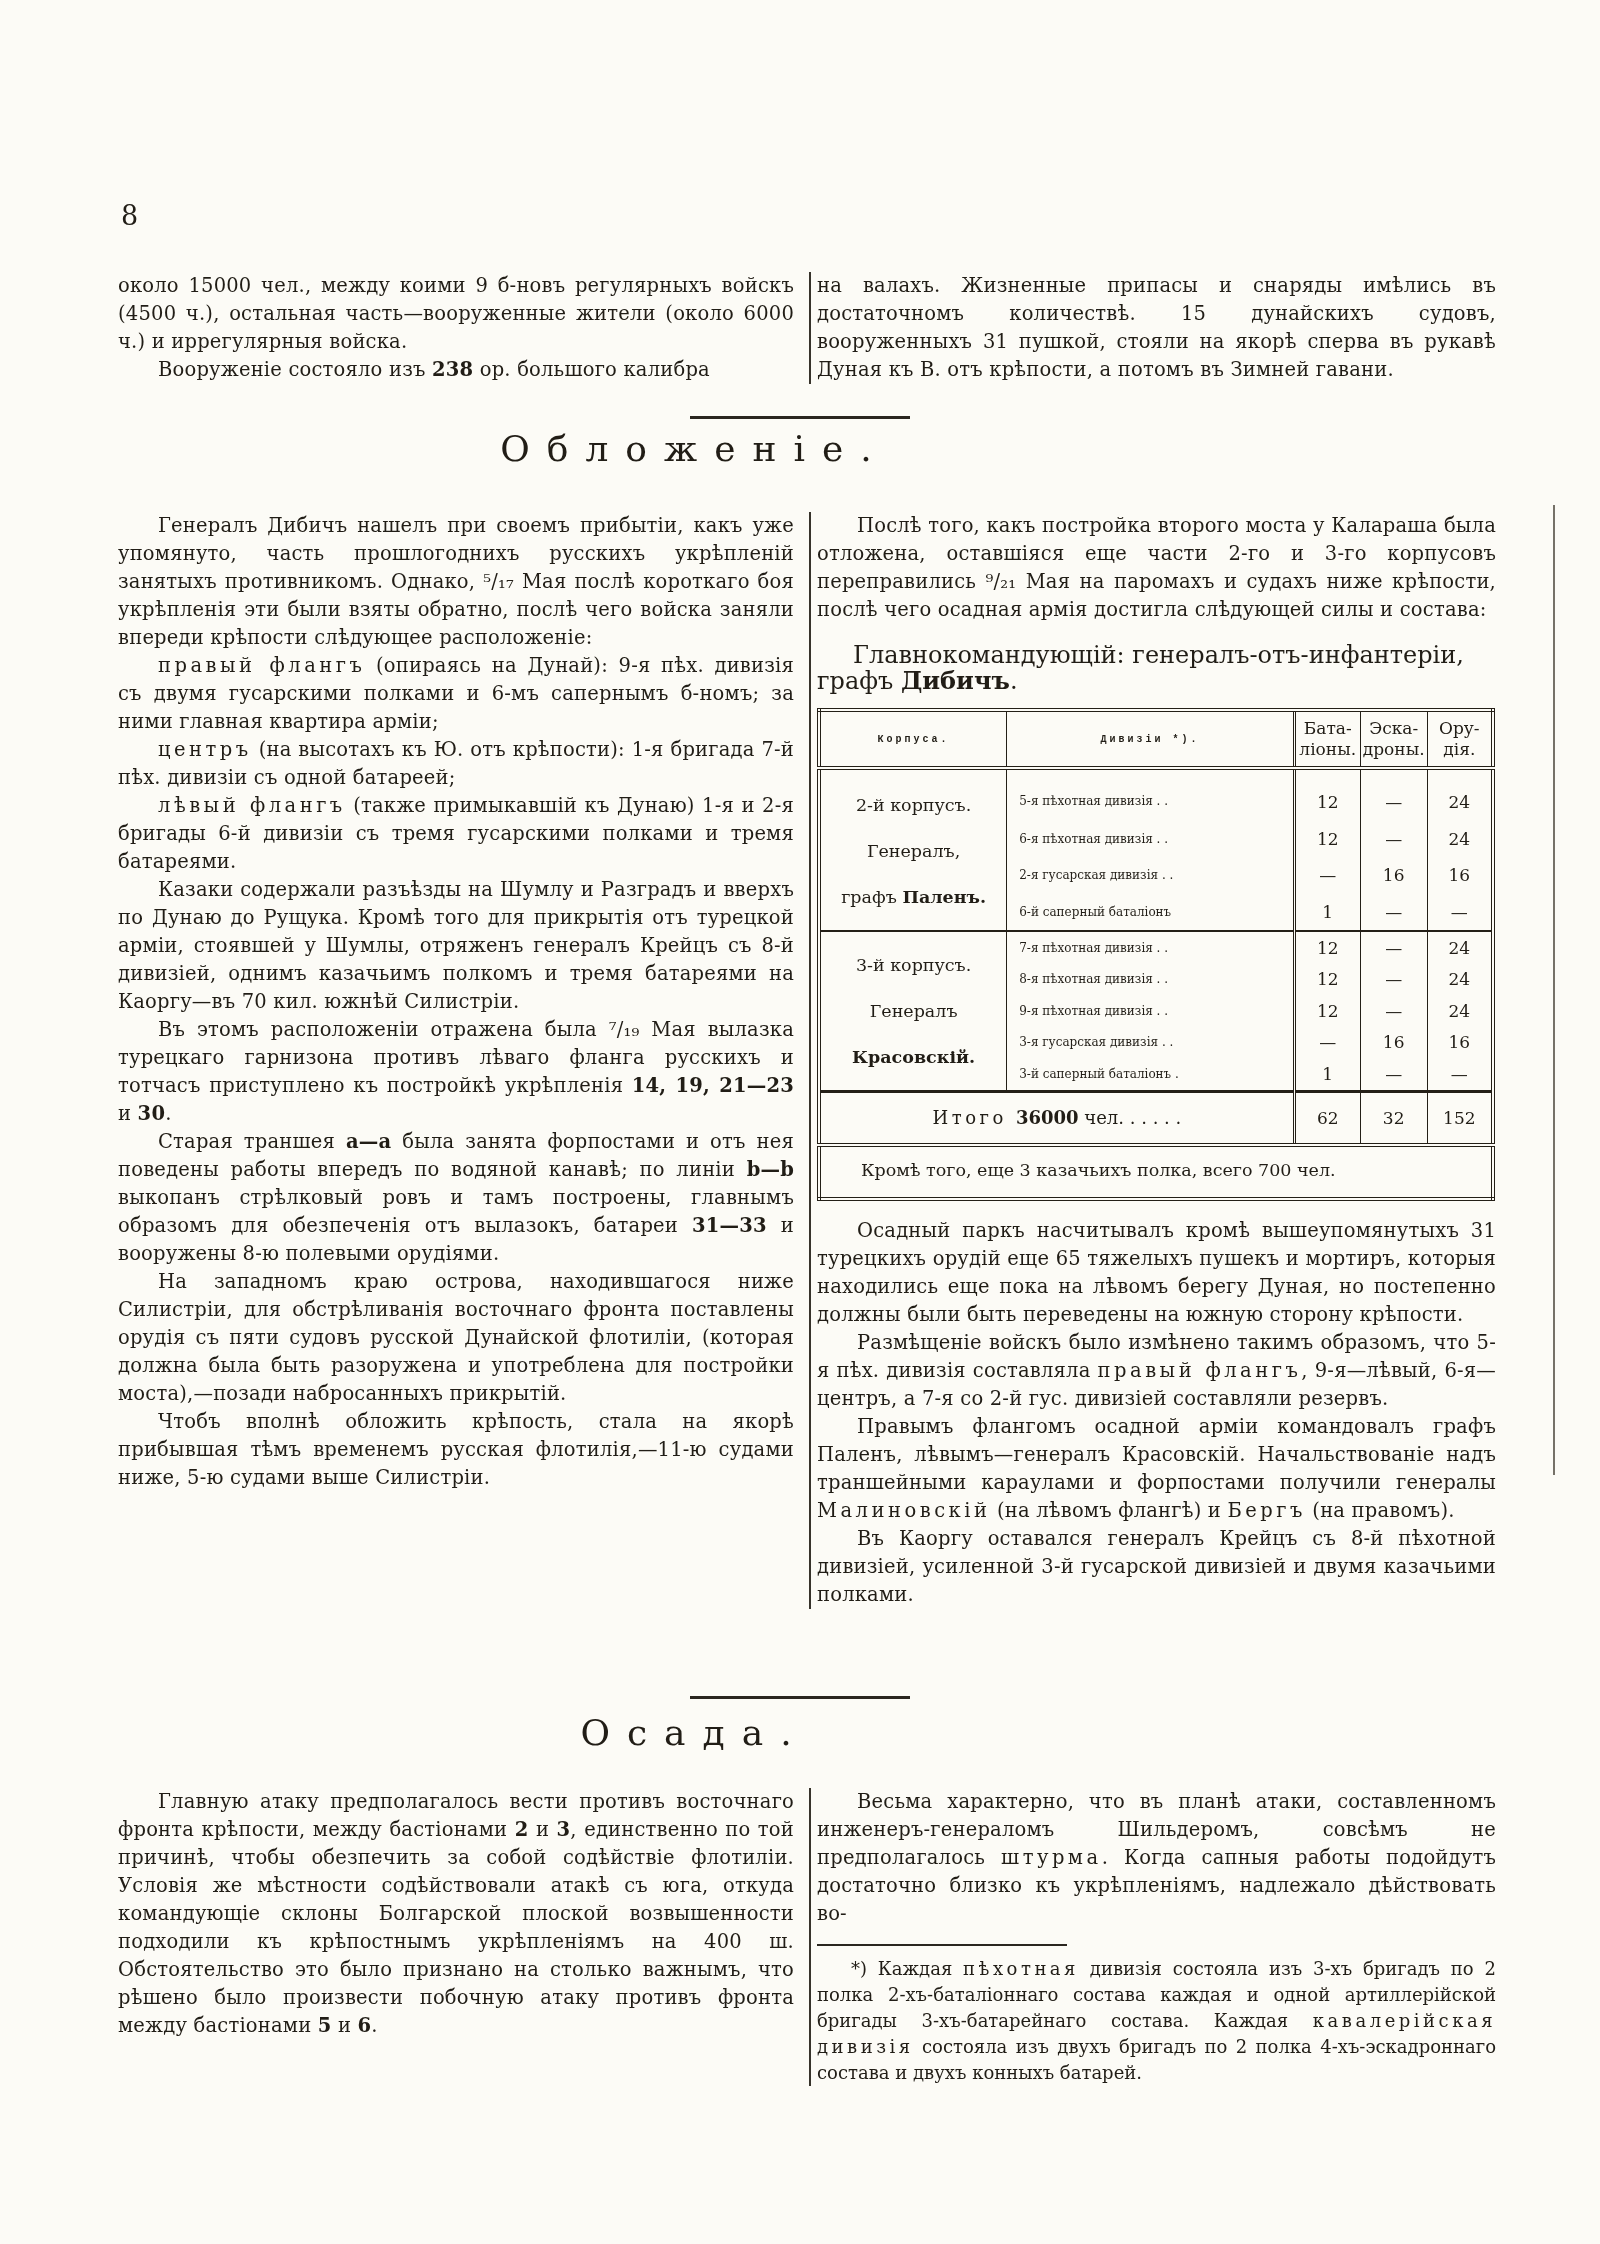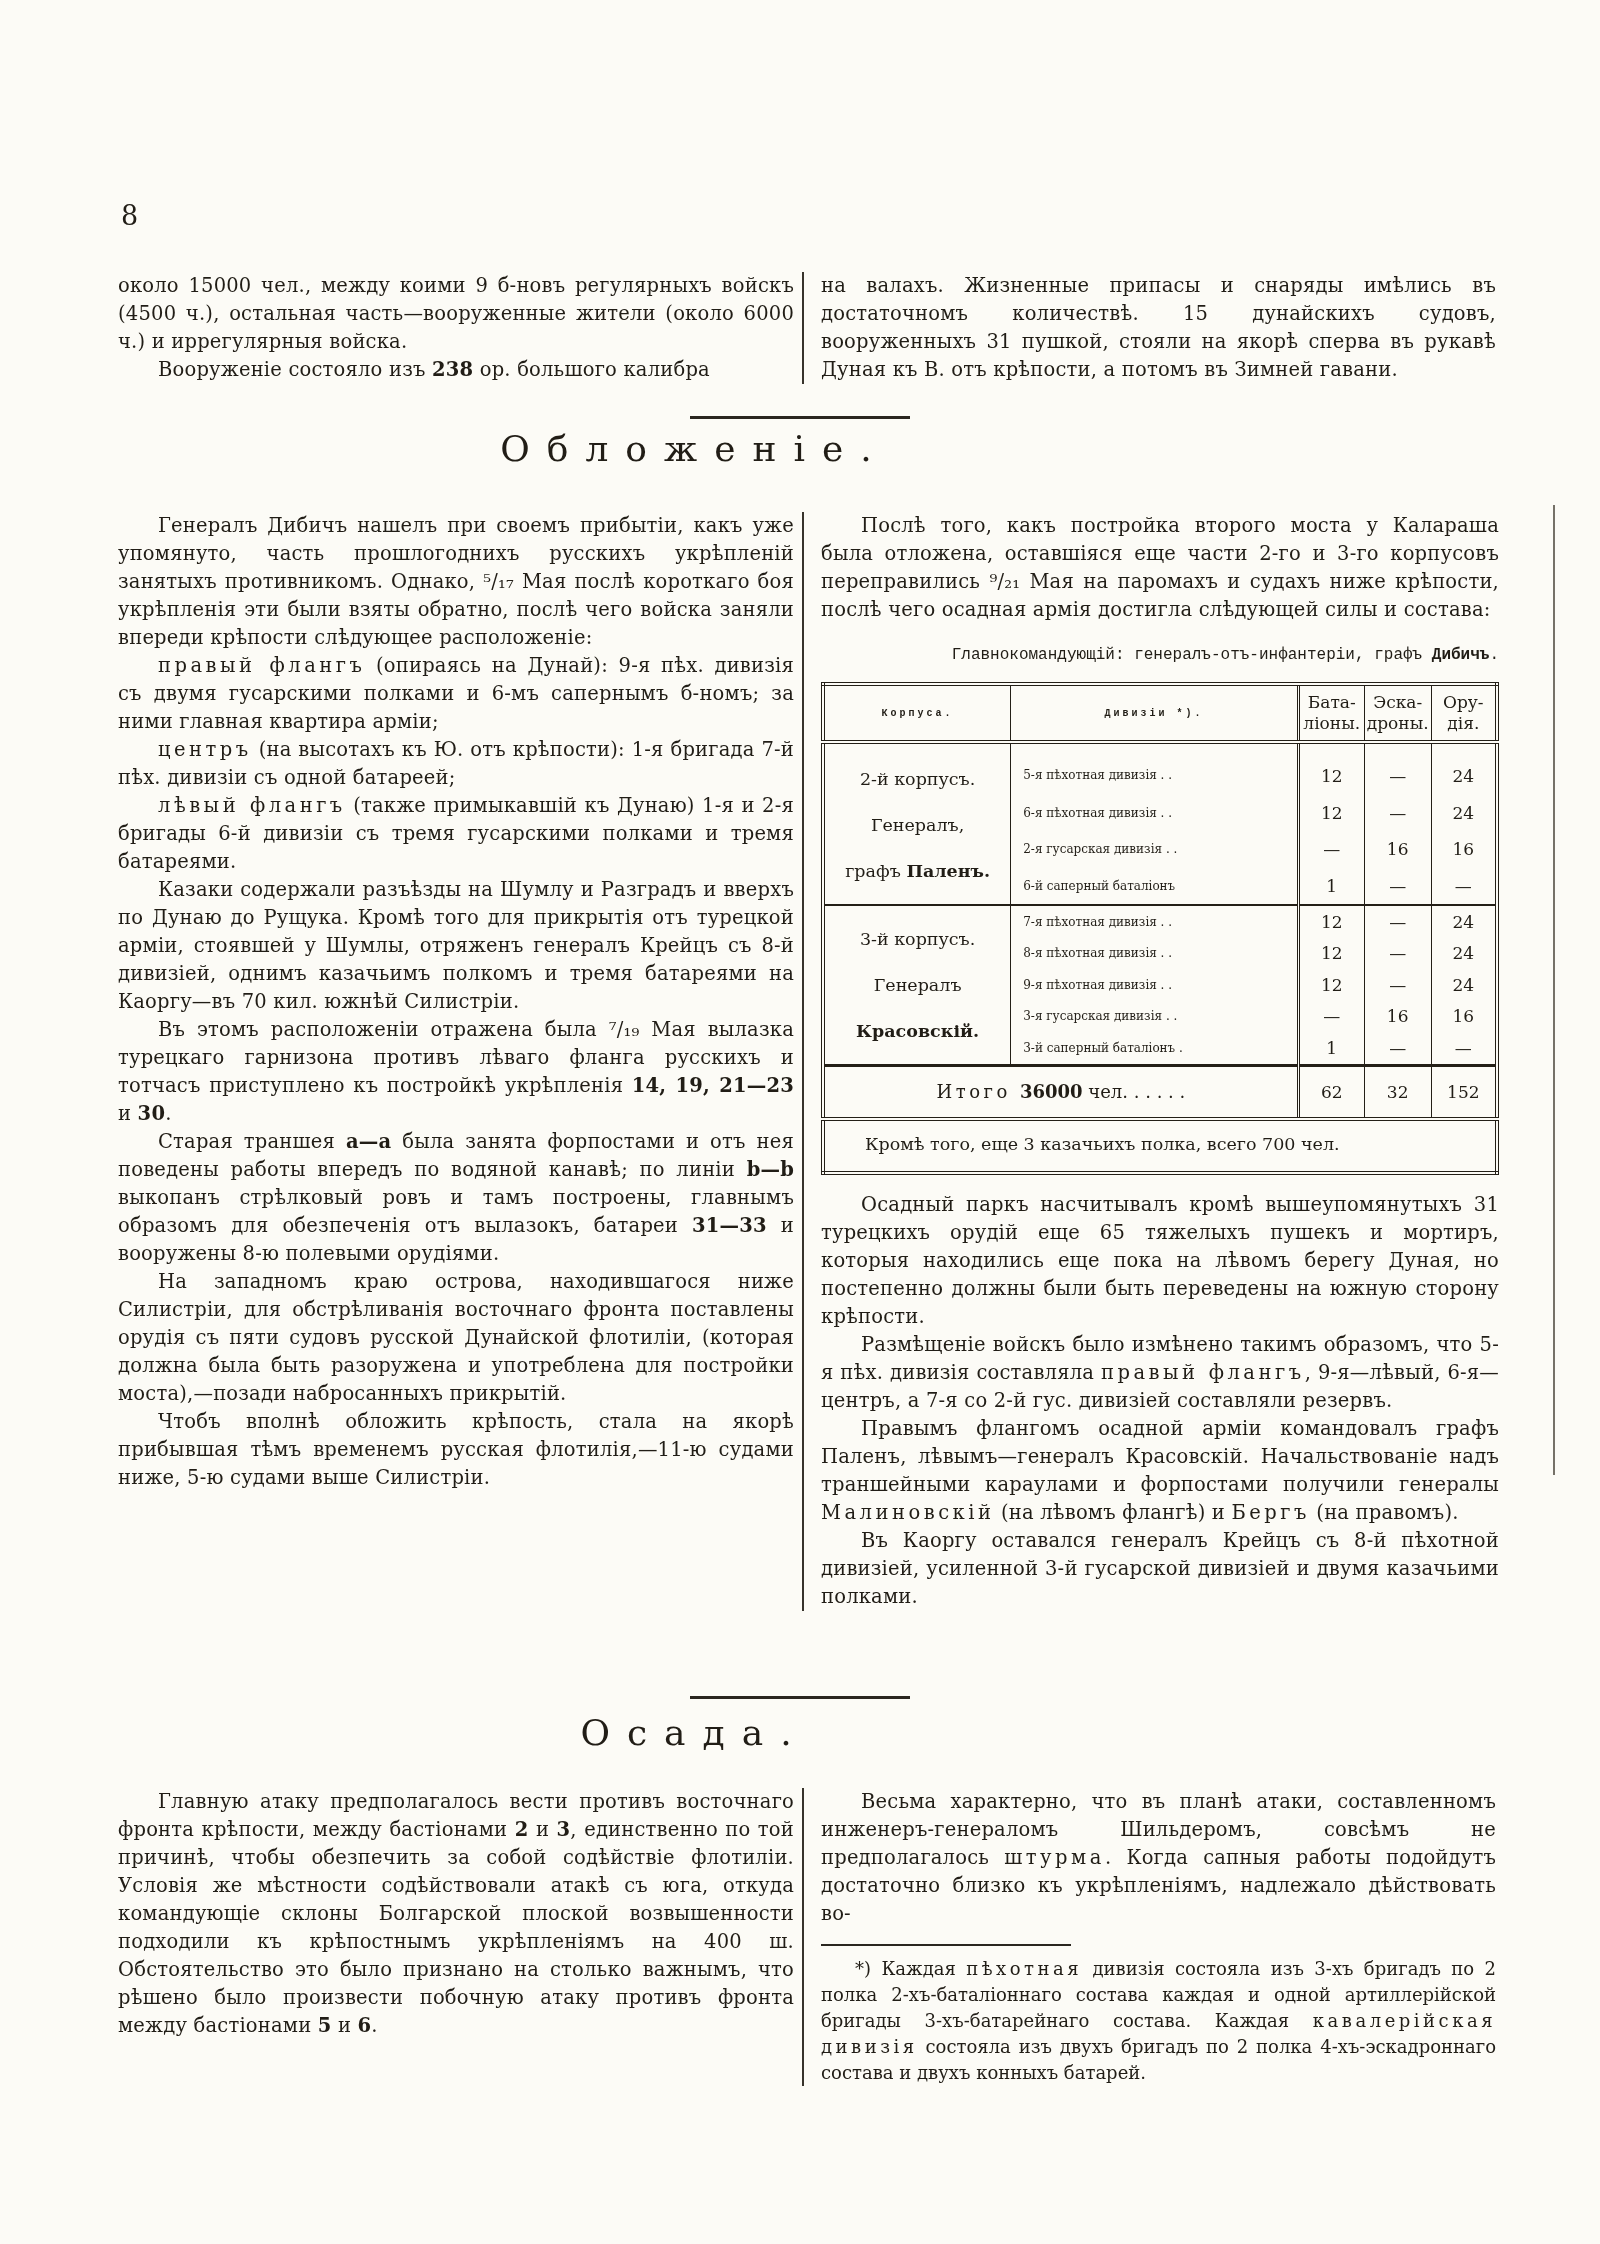--- a/index.html
+++ b/index.html
@@ -4,40 +4,40 @@
 <style>
   * { margin:0; padding:0; box-sizing:border-box; }
   html,body { width:1600px; height:2244px; }
   body { background:#f3f1ea; font-family:"DejaVu Serif", serif; }
   .page { position:relative; width:1600px; height:2244px; background:#fcfbf6; color:#211d16; overflow:hidden; }
 
   .pagenum { position:absolute; left:121px; top:200px; font-size:27px; }
 
   .tworow { position:absolute; left:118px; width:1378px; display:flex; align-items:stretch; }
   .col-l { flex:0 0 676px; }
-  .col-r { flex:1 1 auto; border-left:2px solid #37332b; margin-left:8px; padding-left:17px; }
+  .col-r { flex:1 1 auto; border-left:2px solid #37332b; margin-left:15px; padding-left:6px; }
 
   .intro-row  { top:272px; }
   .main-row   { top:512px; }
   .bottom-row { top:1788px; }
 
   .para { font-size:19.5px; line-height:28px; text-align:justify; letter-spacing:0.2px; }
   .para.ind { text-indent:40px; }
   .b  { font-weight:bold; }
   .sp { letter-spacing:3.5px; }
 
   .section-rule { position:absolute; left:690px; width:220px; border-top:3px solid #2a261f; }
   .rule1 { top:416px; }
   .rule2 { top:1696px; }
   .section-title { position:absolute; left:0; width:1372px; text-align:center; font-size:36px;
                    font-weight:400; letter-spacing:17px; padding-left:17px; }
   .title1 { top:428px; }
   .title2 { top:1712px; }
 
-  .cmdline { font-size:16px; line-height:26px; text-indent:36px; margin-top:18px; text-align:right;font-family:Liberation Mono, monospace; }
+  .cmdline { font-size:24px; line-height:26px; text-indent:36px; margin-top:18px; text-align:left; }
 
   table.forces { width:678px; border-collapse:collapse; border:4px double #241f17;
                  margin-top:14px; font-size:17px; }
   .forces th { font-weight:400; text-align:center; padding:6px 2px; line-height:21px;
                border-bottom:4px double #241f17; }
   .forces th.hsp { letter-spacing:3px; font-weight:bold; font-size:10px;font-family:Liberation Mono, monospace; }
   .forces td { line-height:26px; vertical-align:middle; }
   .forces .vl  { border-left:1px solid #241f17; }
   .forces .vdl { border-left:3px double #241f17; }
   .forces td.corps { text-align:center; line-height:46px; width:188px; padding:10px 2px; font-size:17.5px; }

